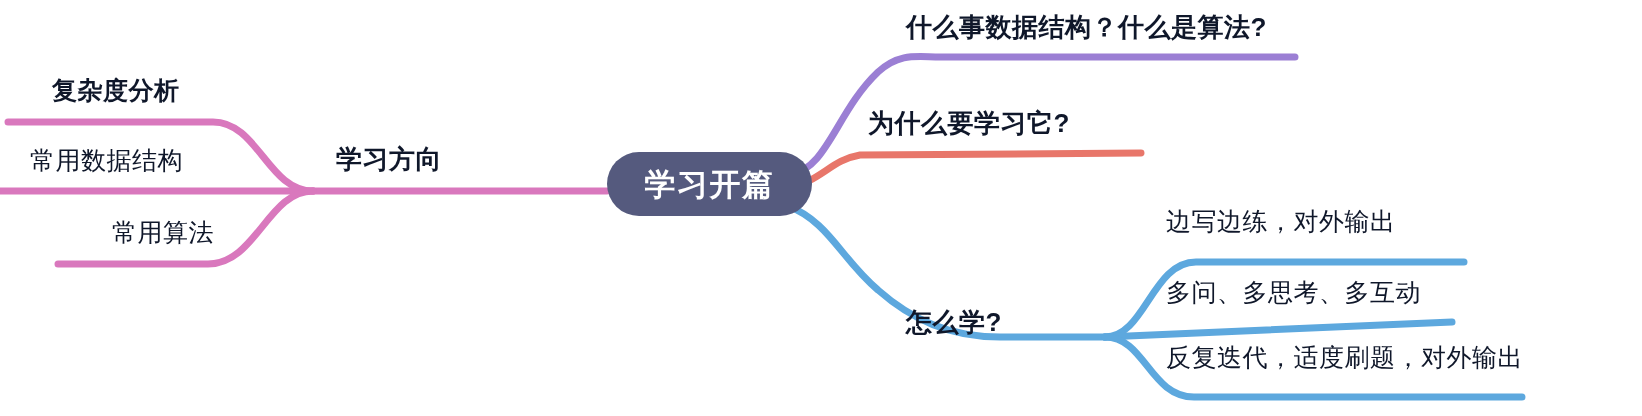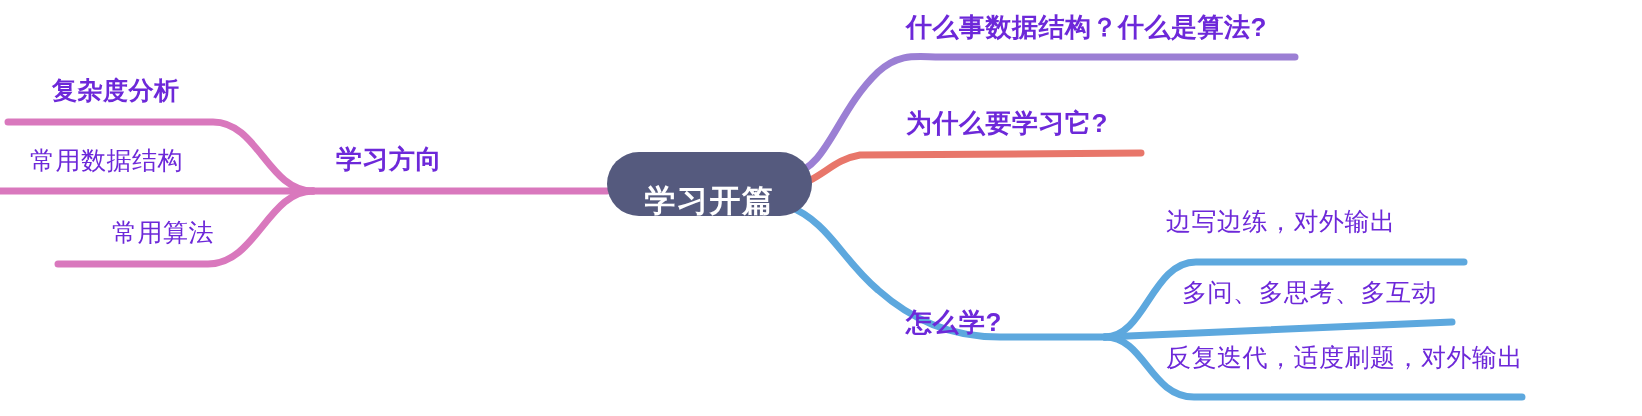--- a/index.html
+++ b/index.html
@@ -20,42 +20,42 @@
   #branch-layer {
     position: absolute;
     left: 0;
     top: 0;
     width: 1642px;
     height: 416px;
   }
   .node-label {
     position: absolute;
     white-space: nowrap;
-    color: #6d28d9;
+    color: #0f172a;
     font-size: 25px;
     line-height: 1;
     letter-spacing: 0.5px;
   }
   .label-bold {
     font-weight: bold;
     font-size: 26px;
   }
   .label-normal {
     font-weight: normal;
   }
   #central-node {
     position: absolute;
     left: 607px;
     top: 152px;
     width: 205px;
     height: 64px;
     border-radius: 32px;
     background: #555a7e;
     display: flex;
-    align-items: flex-end;
+    align-items: center;
     justify-content: center;
   }
   #central-node-text {
     color: #ffffff;
     font-size: 31px;
     font-weight: bold;
     letter-spacing: 1.5px;
     line-height: 1;
   }
 </style>
@@ -94,23 +94,23 @@
   <div class="node-label label-normal" style="left:52px; top:78px;font-weight:bold;">复杂度分析</div>
 
   <div class="node-label label-normal" style="left:14px; top:148px;margin-left:16px;">常用数据结构</div>
 
   <div class="node-label label-normal" style="left:76px; top:220px;margin-left:36px;">常用算法</div>
 
   <div class="node-label label-bold" style="left:336px; top:146px;">学习方向</div>
 
   <div class="node-label label-bold" style="left:906px; top:14px;">什么事数据结构？什么是算法?</div>
 
-  <div class="node-label label-bold" style="left:906px; top:110px;">为什么要学习它?</div>
+  <div class="node-label label-bold" style="left:868px; top:110px;">为什么要学习它?</div>
 
   <div class="node-label label-bold" style="left:906px; top:277px;margin-top:32px;">怎么学?</div>
 
   <div class="node-label label-normal" style="left:1166px; top:209px;">边写边练，对外输出</div>
 
-  <div class="node-label label-normal" style="left:1166px; top:280px;margin-left:16px;">多问、多思考、多互动</div>
+  <div class="node-label label-normal" style="left:1166px; top:280px;">多问、多思考、多互动</div>
 
   <div class="node-label label-normal" style="left:1166px; top:345px;">反复迭代，适度刷题，对外输出</div>
 
 </div>
 
 </body></html>

